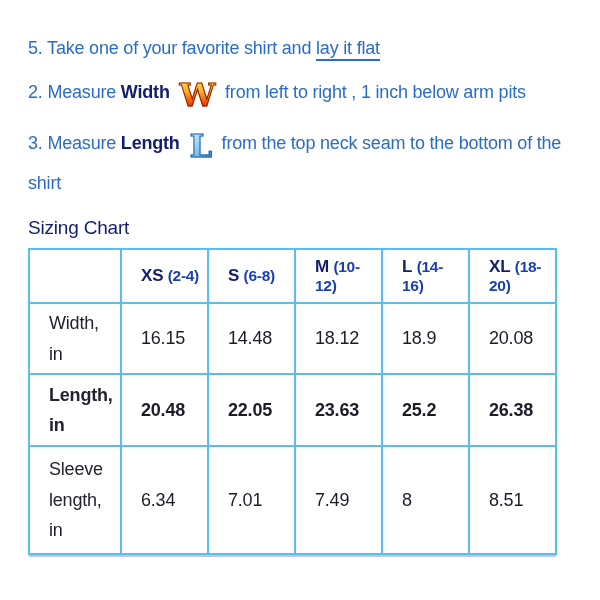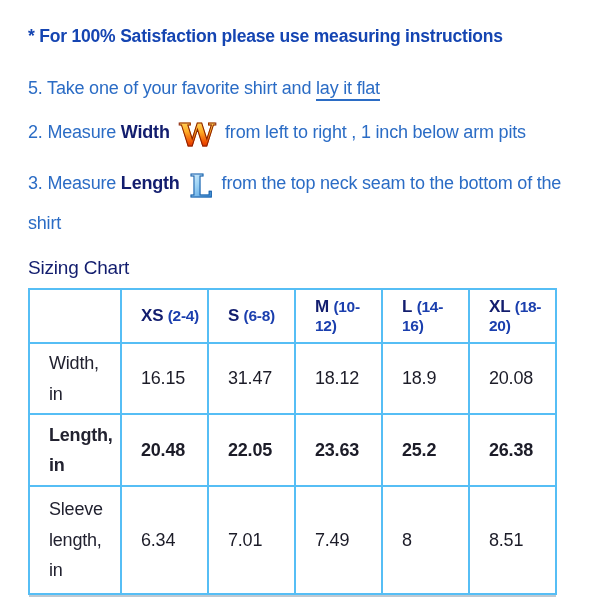--- a/index.html
+++ b/index.html
@@ -125,21 +125,20 @@
     font-size: 18px;
     letter-spacing: -0.2px;
   }
 </style>
 </head>
 <body>
 
 <div class="content">
 
   <div class="intro">
-    <div>* For 100% Satisfaction please use measuring instructions</div>
   </div>
 
   <div class="step step-1">
     <span>5. Take one of your favorite shirt and</span>
     <span class="underlined-text">lay it flat</span>
   </div>
 
   <div class="step step-2">
     <span>2. Measure</span>
     <span class="keyword">Width</span>
@@ -186,21 +185,21 @@
         </td>
         <td>
           <span class="size-name">XL</span>
           <span class="size-range">(18-20)</span>
         </td>
       </tr>
 
       <tr class="row-width">
         <td class="row-label">Width, in</td>
         <td class="cell-value">16.15</td>
-        <td class="cell-value">31.47</td>
+        <td class="cell-value">14.48</td>
         <td class="cell-value">18.12</td>
         <td class="cell-value">18.9</td>
         <td class="cell-value">20.08</td>
       </tr>
 
       <tr class="row-length">
         <td class="row-label">Length, in</td>
         <td class="cell-value">20.48</td>
         <td class="cell-value">22.05</td>
         <td class="cell-value">23.63</td>

